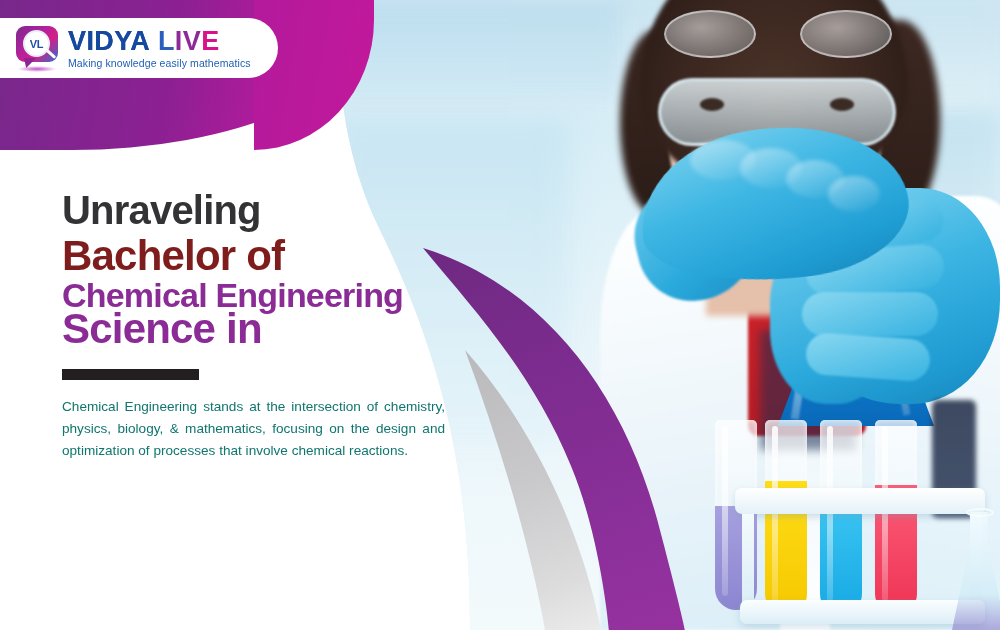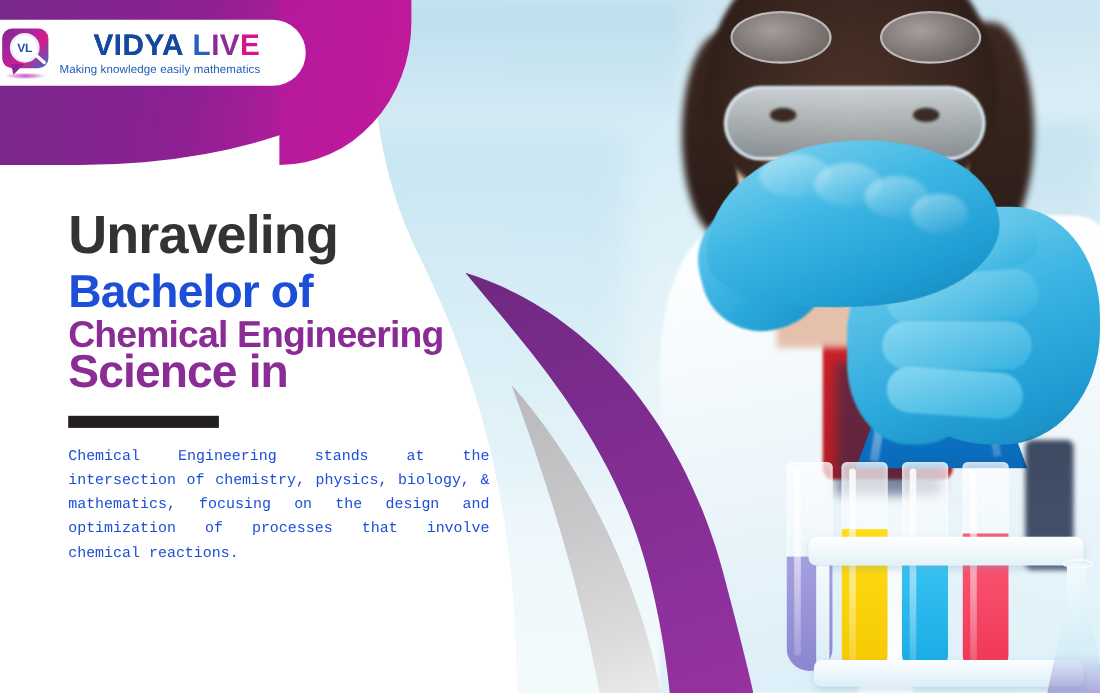--- a/index.html
+++ b/index.html
@@ -160,21 +160,21 @@
     border-bottom-right-radius:300px 132px;
   }
   #header-band::after{
     content:""; position:absolute; right:-2px; top:0; width:120px; height:150px;
     background:linear-gradient(100deg,#b41a9c,#c2189b);
     border-bottom-right-radius:120px 130px;
   }
   #logo-pill{
     position:absolute; left:0; top:18px; width:278px; height:60px;
     background:#ffffff; border-radius:0 34px 34px 0;
-    display:flex; align-items:center; gap:8px; 
+    display:flex; align-items:center; gap:8px; padding-left:14px;
     z-index:5;
   }
   #logo-icon{ position:relative; width:46px; height:46px; flex:0 0 46px; }
   .li-sq{
     position:absolute; left:2px; top:1px; width:42px; height:36px;
     border-radius:9px;
     background:linear-gradient(135deg,#7b2a8e 0%, #b5219c 42%, #d41e86 62%, #2f6fd0 100%);
   }
   .li-tail{
     position:absolute; left:10px; top:33px; width:12px; height:10px;
@@ -187,41 +187,41 @@
   }
   .li-vl{ font-size:11px; font-weight:bold; color:#1f4fa8; letter-spacing:-.3px; font-family:"Liberation Sans",sans-serif; }
   .li-handle{
     position:absolute; left:30px; top:27px; width:13px; height:3px;
     background:#fff; border-radius:2px; transform:rotate(42deg);
   }
   .li-shadow{
     position:absolute; left:4px; top:41px; width:38px; height:6px;
     border-radius:50%; background:radial-gradient(ellipse,#c24fc9 0%, rgba(194,79,201,0) 72%);
   }
-  #logo-text{ display:flex; flex-direction:column; line-height:1;align-items:flex-end; }
+  #logo-text{ display:flex; flex-direction:column; line-height:1; }
   #logo-word{ font-size:27px; font-weight:bold; letter-spacing:.4px; white-space:nowrap; font-family:"Liberation Sans",sans-serif; }
   .w-vidya{ color:#16489e; background:linear-gradient(90deg,#16489e,#1b57b8); -webkit-background-clip:text; background-clip:text; }
   .w-live-1{ color:#2a5fbd; }
   .w-live-2{ color:#8d2a98; }
   .w-live-3{ color:#d9148a; }
   #logo-tag{ font-size:10.5px; color:#1f5fb5; margin-top:3px; letter-spacing:.1px; white-space:nowrap; font-family:"Liberation Sans",sans-serif; }
 
   
   #content{ position:absolute; left:62px; top:190px; width:430px; z-index:6; }
   .head-line{ font-weight:bold; letter-spacing:-.8px; line-height:1.02; font-family:"Liberation Sans",sans-serif; }
-  #h-l1{ font-size:49px; color:#333335; }
+  #h-l1{ font-size:40px; color:#333335; }
   #h-l2{ font-size:33px; color:#333335; margin-top:2px; }
-  #h-l3{ font-size:42px; color:#1d4ed8; margin-top:4px; }
+  #h-l3{ font-size:42px; color:#7f1d1d; margin-top:4px; }
   #h-l4{ font-size:42px; color:#8a2b96; margin-top:-4px; }
   #h-l5{ font-size:34px; color:#8a2b96; margin-top:0px; }
   #rule{ width:137px; height:11px; background:#231f20; margin-top:18px; }
   #para{
     margin-top:16px; width:383px;
-    font-size:13.6px; line-height:1.62; color:#1d4ed8;
-    text-align:justify; font-family:Liberation Mono, monospace;
+    font-size:13.6px; line-height:1.62; color:#0f766e;
+    text-align:justify; font-family:Liberation Sans, sans-serif;
   }
   #url{
     margin-top:31px; font-size:27px; font-weight:bold;
     color:#7d2a8d; letter-spacing:-.3px; font-family:"Liberation Sans",sans-serif;
   }
 </style>
 </head>
 <body>
 
 <div id="poster">

